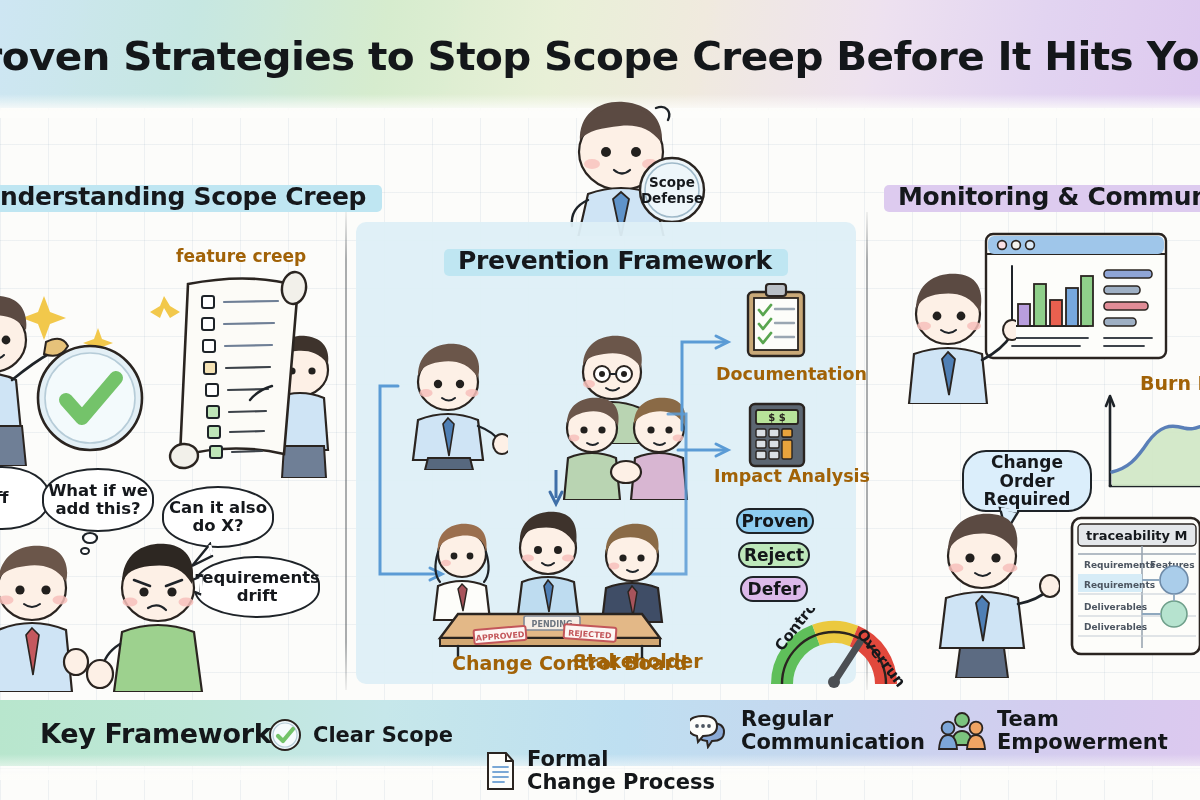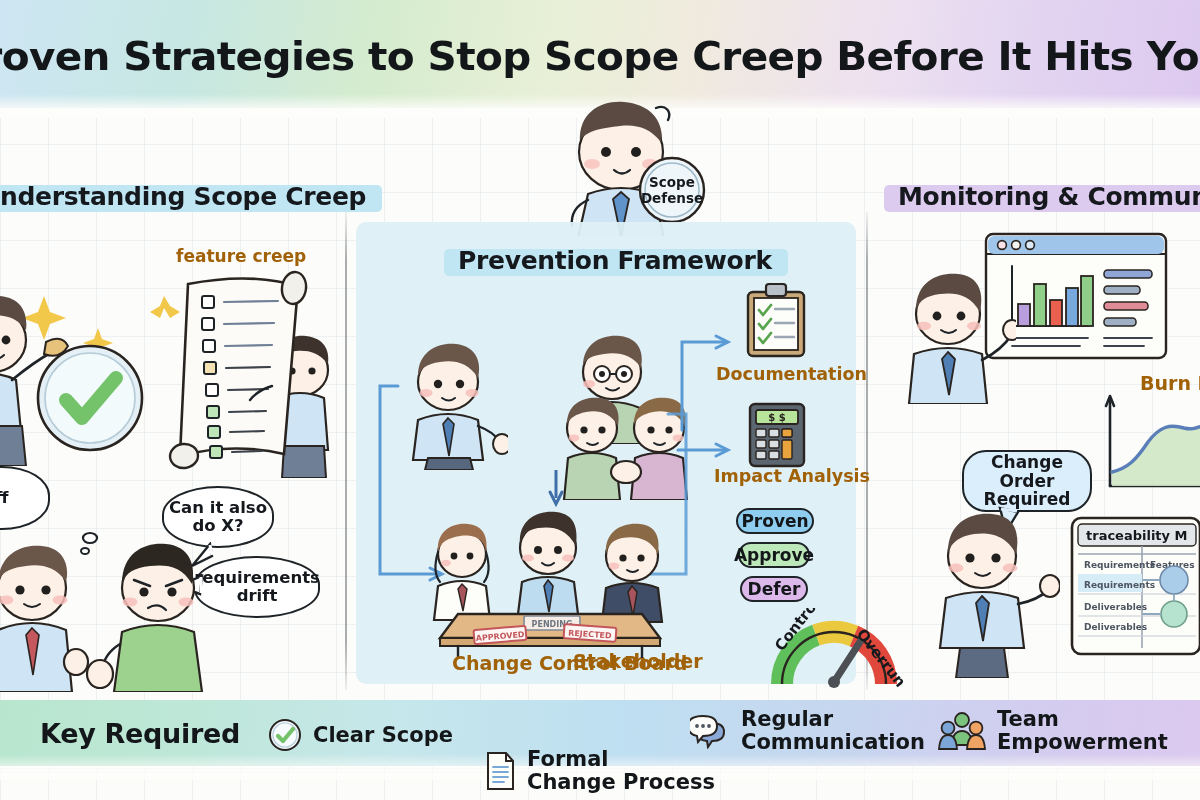--- a/index.html
+++ b/index.html
@@ -240,20 +240,24 @@
         <line x1="88" y1="184" x2="118" y2="183"></line>
       </g>
       <path d="M128 118 q-14 4 -22 14" class="ink" stroke-width="2.4"></path>
     </svg>
   </div>
 
   <div class="bubble" style="left:-46px;top:466px;width:96px;height:64px;font-size:16px;">
     <span>ff</span>
   </div>
 
+  <div class="bubble" style="left:42px;top:468px;width:112px;height:64px;font-size:16.5px;white-space:pre-line;">
+    <span>What if we
+add this?</span>
+  </div>
   <svg style="position:absolute;left:76px;top:530px;" width="36" height="32">
     <ellipse cx="14" cy="8" rx="7" ry="5" fill="#fff" stroke="#1e2328" stroke-width="2.2"></ellipse>
     <ellipse cx="9" cy="21" rx="4" ry="3" fill="#fff" stroke="#1e2328" stroke-width="2"></ellipse>
   </svg>
 
   <div class="bubble" style="left:162px;top:486px;width:112px;height:62px;font-size:16.5px;white-space:pre-line;">
     <span>Can it also
 do X?</span>
   </div>
   <svg style="position:absolute;left:186px;top:542px;" width="34" height="26">
@@ -406,21 +410,21 @@
       <rect x="36" y="27" width="10" height="8" rx="1.5" fill="#e8a33c" stroke="#2a2420" stroke-width="1.4"></rect>
       <rect x="36" y="38" width="10" height="19" rx="1.5" fill="#e8a33c" stroke="#2a2420" stroke-width="1.4"></rect>
     </svg>
   </div>
   <div class="lbl" style="left:714px;top:466px;font-size:17.5px;">Impact Analysis</div>
 
   <div class="pill" style="left:736px;top:508px;width:78px;height:26px;background:#8ecdf0;">
     <span>Proven</span>
   </div>
   <div class="pill" style="left:738px;top:542px;width:72px;height:26px;background:#bde8ba;">
-    <span>Approve</span>
+    <span>Reject</span>
   </div>
   <div class="pill" style="left:740px;top:576px;width:68px;height:26px;background:#dcb9ea;">
     <span>Defer</span>
   </div>
 
   <div style="position:absolute;left:424px;top:508px;width:250px;height:150px;">
     <svg width="250" height="150" viewBox="0 0 250 150">
 
       <ellipse cx="38" cy="46" rx="24" ry="23" fill="#fdf0e6" stroke="#2a2420" stroke-width="2.2"></ellipse>
       <path d="M14 44 C12 22 30 14 44 16 C62 18 64 32 62 46 C62 30 48 26 36 28 C24 30 16 34 14 44 Z" fill="#9b6f4e"></path>
@@ -577,21 +581,21 @@
       <line x1="8" y1="78" x2="126" y2="78" stroke="#c3ccd4" stroke-width="1.2"></line>
       <line x1="8" y1="100" x2="126" y2="100" stroke="#c3ccd4" stroke-width="1.2"></line>
       <line x1="8" y1="120" x2="126" y2="120" stroke="#c3ccd4" stroke-width="1.2"></line>
       <circle cx="104" cy="64" r="14" fill="#aacdea" stroke="#6f8ba8" stroke-width="1.6"></circle>
       <circle cx="104" cy="98" r="13" fill="#b6e3cf" stroke="#6f9f8b" stroke-width="1.6"></circle>
       <path d="M72 64 L90 64 M72 98 L91 98 M104 78 L104 85" stroke="#8fa8be" stroke-width="1.8"></path>
     </svg>
   </div>
 
   <div class="footer-bar"></div>
-  <div id="foot-title">Key Required</div>
+  <div id="foot-title">Key Framework</div>
 
   <div class="foot-item" style="left:268px;top:718px;">
     <svg width="34" height="34">
       <circle cx="17" cy="17" r="15" fill="#eef6fa" stroke="#2a2420" stroke-width="2"></circle>
       <circle cx="17" cy="17" r="12" fill="#f6fbfd" stroke="#b6ccd8" stroke-width="1.2"></circle>
       <path d="M10 18 l5 5 10 -12" stroke="#74c36a" stroke-width="4.2" fill="none" stroke-linecap="round" stroke-linejoin="round"></path>
     </svg>
     <span class="foot-txt">Clear Scope</span>
   </div>
 

